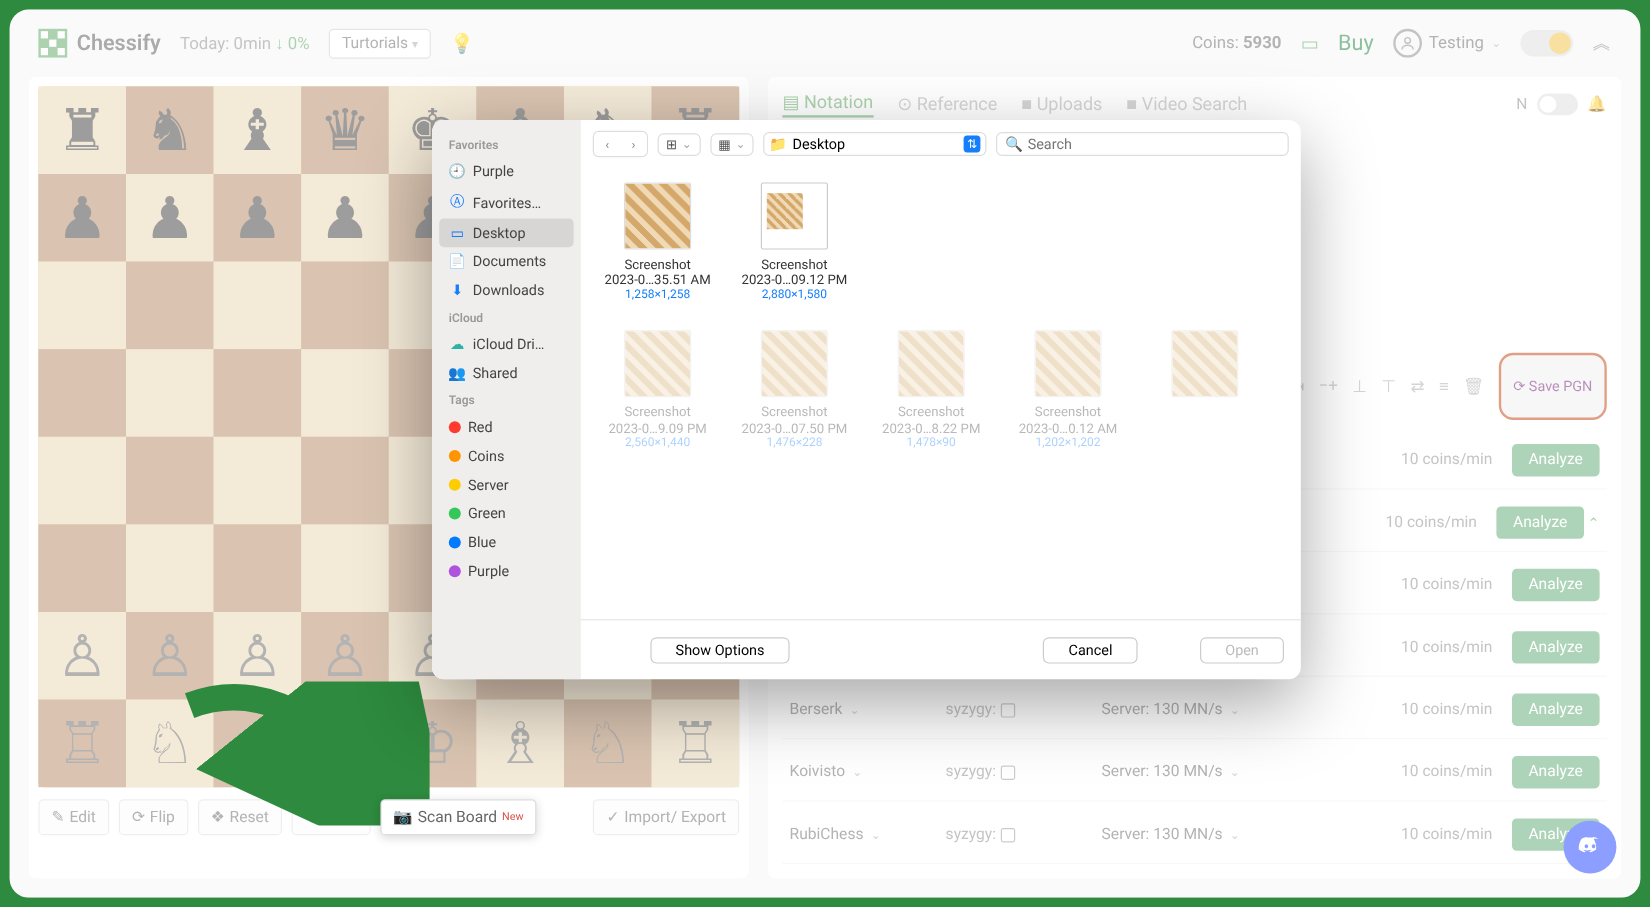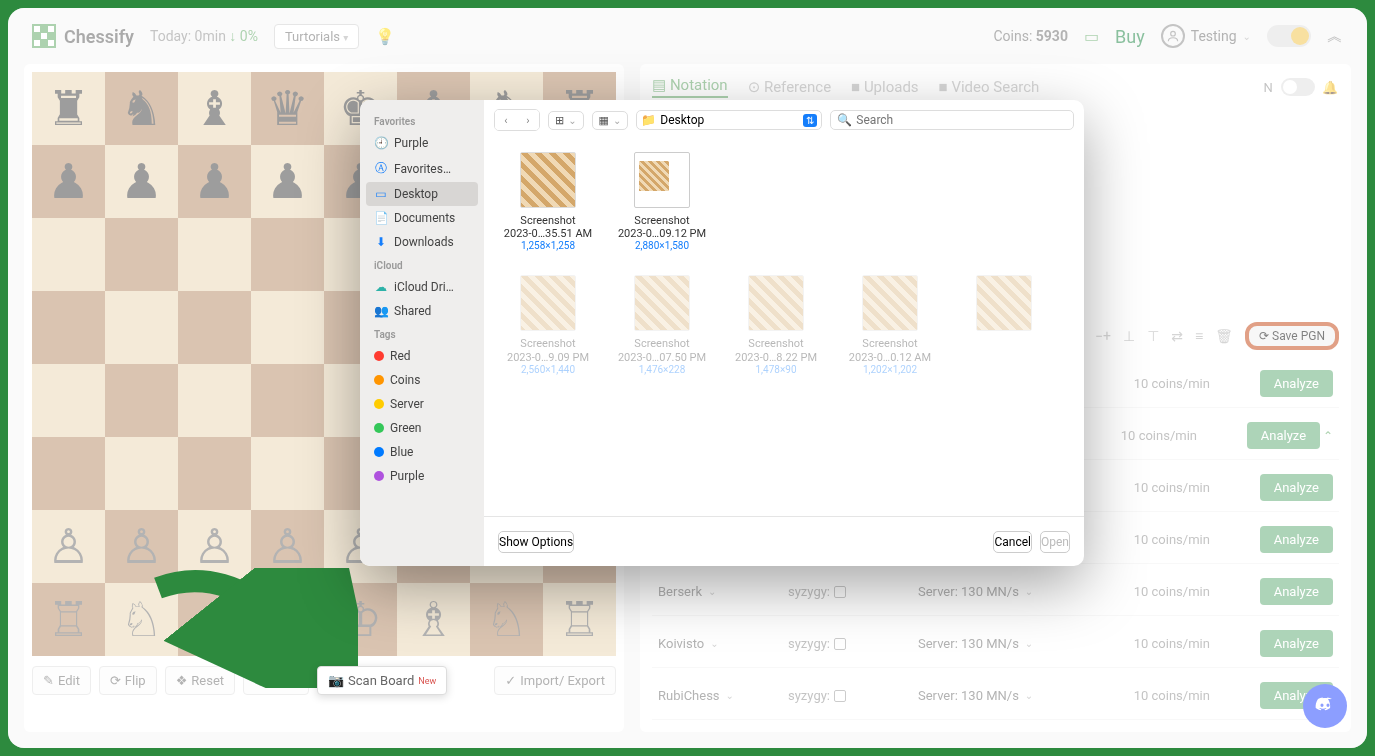--- a/index.html
+++ b/index.html
@@ -45,27 +45,27 @@
 .arrow-svg { position: absolute; bottom: 60px; left: 130px; z-index: 7; pointer-events: none;}
 
 
 .right-panel { flex: 1; background: #fff; border-radius: 6px; padding: 12px; display: flex; flex-direction: column; gap: 10px; }
 .tabs { display: flex; gap: 20px; font-size: 15px; color: #aaa; align-items: center; }
 .tabs .active { color: #5aa55f; border-bottom: 2px solid #5aa55f; padding-bottom: 2px; }
 .tabs-right { margin-left: auto; display: flex; align-items: center; gap: 8px; font-size: 13px; color: #888; }
 .mini-toggle { width: 34px; height: 18px; background: #ddd; border-radius: 9px; position: relative; }
 .mini-toggle::after { content: ""; position: absolute; left: 2px; top: 2px; width: 14px; height: 14px; background: #fff; border-radius: 50%; }
 .toolbar { display: flex; gap: 12px; align-items: center; justify-content: flex-end; color: #aaa; font-size: 14px; }
-.save-pgn { border: 4px solid #c2410c; border-radius: 12px; padding: 3px 10px; font-size: 12px; color: #000000; }
+.save-pgn { border: 2px solid #c2410c; border-radius: 12px; padding: 19px 10px; font-size: 12px; color: #701a75; }
 .engines { display: flex; flex-direction: column; gap: 4px; }
 .engine-row { display: flex; align-items: center; padding: 10px 6px; border-bottom: 1px solid #f0f0f0; font-size: 13px; color: #666; }
 .engine-name { width: 130px; display: flex; align-items: center; gap: 6px; }
 .engine-syzygy { width: 130px; color: #888; display: flex; align-items: center; gap: 4px; }
 .engine-server { width: 200px; display: flex; align-items: center; gap: 6px; }
-.engine-cost { width: 110px; text-align: left; color: #888; margin-left: auto; }
+.engine-cost { width: 110px; text-align: right; color: #888; margin-left: auto; }
 .analyze-btn { background: #5aa870; color: #fff; border: none; border-radius: 4px; padding: 6px 14px; font-size: 13px; margin-left: 16px; }
 .checkbox { width: 12px; height: 12px; border: 1px solid #999; border-radius: 2px; display: inline-block; }
 .chev { font-size: 10px; color: #aaa; }
 .row-toggle { margin-left: auto; color: #5aa55f; font-size: 12px; }
 
 
 .file-dialog { position: absolute; top: 92px; left: 352px; width: 724px; height: 466px; background: #fff; border-radius: 10px; box-shadow: 0 20px 60px rgba(0,0,0,0.35); z-index: 20; display: flex; overflow: hidden; }
 .fd-sidebar { width: 124px; background: #efeeed; padding: 10px 6px; font-size: 12px; overflow-y: hidden; }
 .fd-section-label { color: #999; font-size: 10px; font-weight: 600; padding: 6px 8px 4px; }
 .fd-item { display: flex; align-items: center; gap: 6px; padding: 5px 8px; border-radius: 4px; color: #444; cursor: default; }
@@ -88,21 +88,21 @@
 .fd-files { display: flex; gap: 14px; padding: 12px 14px; flex-wrap: wrap; }
 .fd-file { width: 100px; text-align: center; font-size: 11px; color: #333; }
 .fd-file.dim { opacity: 0.35; }
 .fd-thumb { width: 56px; height: 56px; margin: 0 auto 6px; border: 1px solid #ddd; background: linear-gradient(45deg,#d4a76a 25%,#f0d9b5 25%,#f0d9b5 50%,#d4a76a 50%,#d4a76a 75%,#f0d9b5 75%); background-size: 14px 14px; border-radius: 2px; }
 .fd-thumb.screenshot2 { background: #fff; border: 1px solid #ccc; position: relative; }
 .fd-thumb.screenshot2::before { content: ""; position: absolute; left: 4px; top: 8px; width: 30px; height: 30px; background: linear-gradient(45deg,#d4a76a 25%,#f0d9b5 25%,#f0d9b5 50%,#d4a76a 50%,#d4a76a 75%,#f0d9b5 75%); background-size: 8px 8px; }
 .fd-dims { color: #157efb; font-size: 10px; }
 .fd-name { line-height: 1.2; }
 .fd-footer { height: 50px; border-top: 1px solid #e5e5e5; display: flex; align-items: center; padding: 0 14px; gap: 8px; }
 .fd-footer .sp { flex: 1; }
-.fd-btn { border: 1px solid #ccc; background: #fff; border-radius: 5px; padding: 3px 0; font-size: 12px; }
+.fd-btn { border: 1px solid #ccc; background: #fff; border-radius: 5px; padding: 3px 20px; font-size: 12px; margin-left: 44px; }
 .fd-btn.disabled { color: #bbb; }
 
 .discord-fab { position: absolute; right: 20px; bottom: 20px; width: 44px; height: 44px; background: #8c9eff; border-radius: 50%; color: #fff; display: flex; align-items: center; justify-content: center; z-index: 6; font-size: 20px; }
 </style>
 </head>
 <body>
 
 <div class="app">
   <div class="overlay"></div>
 

